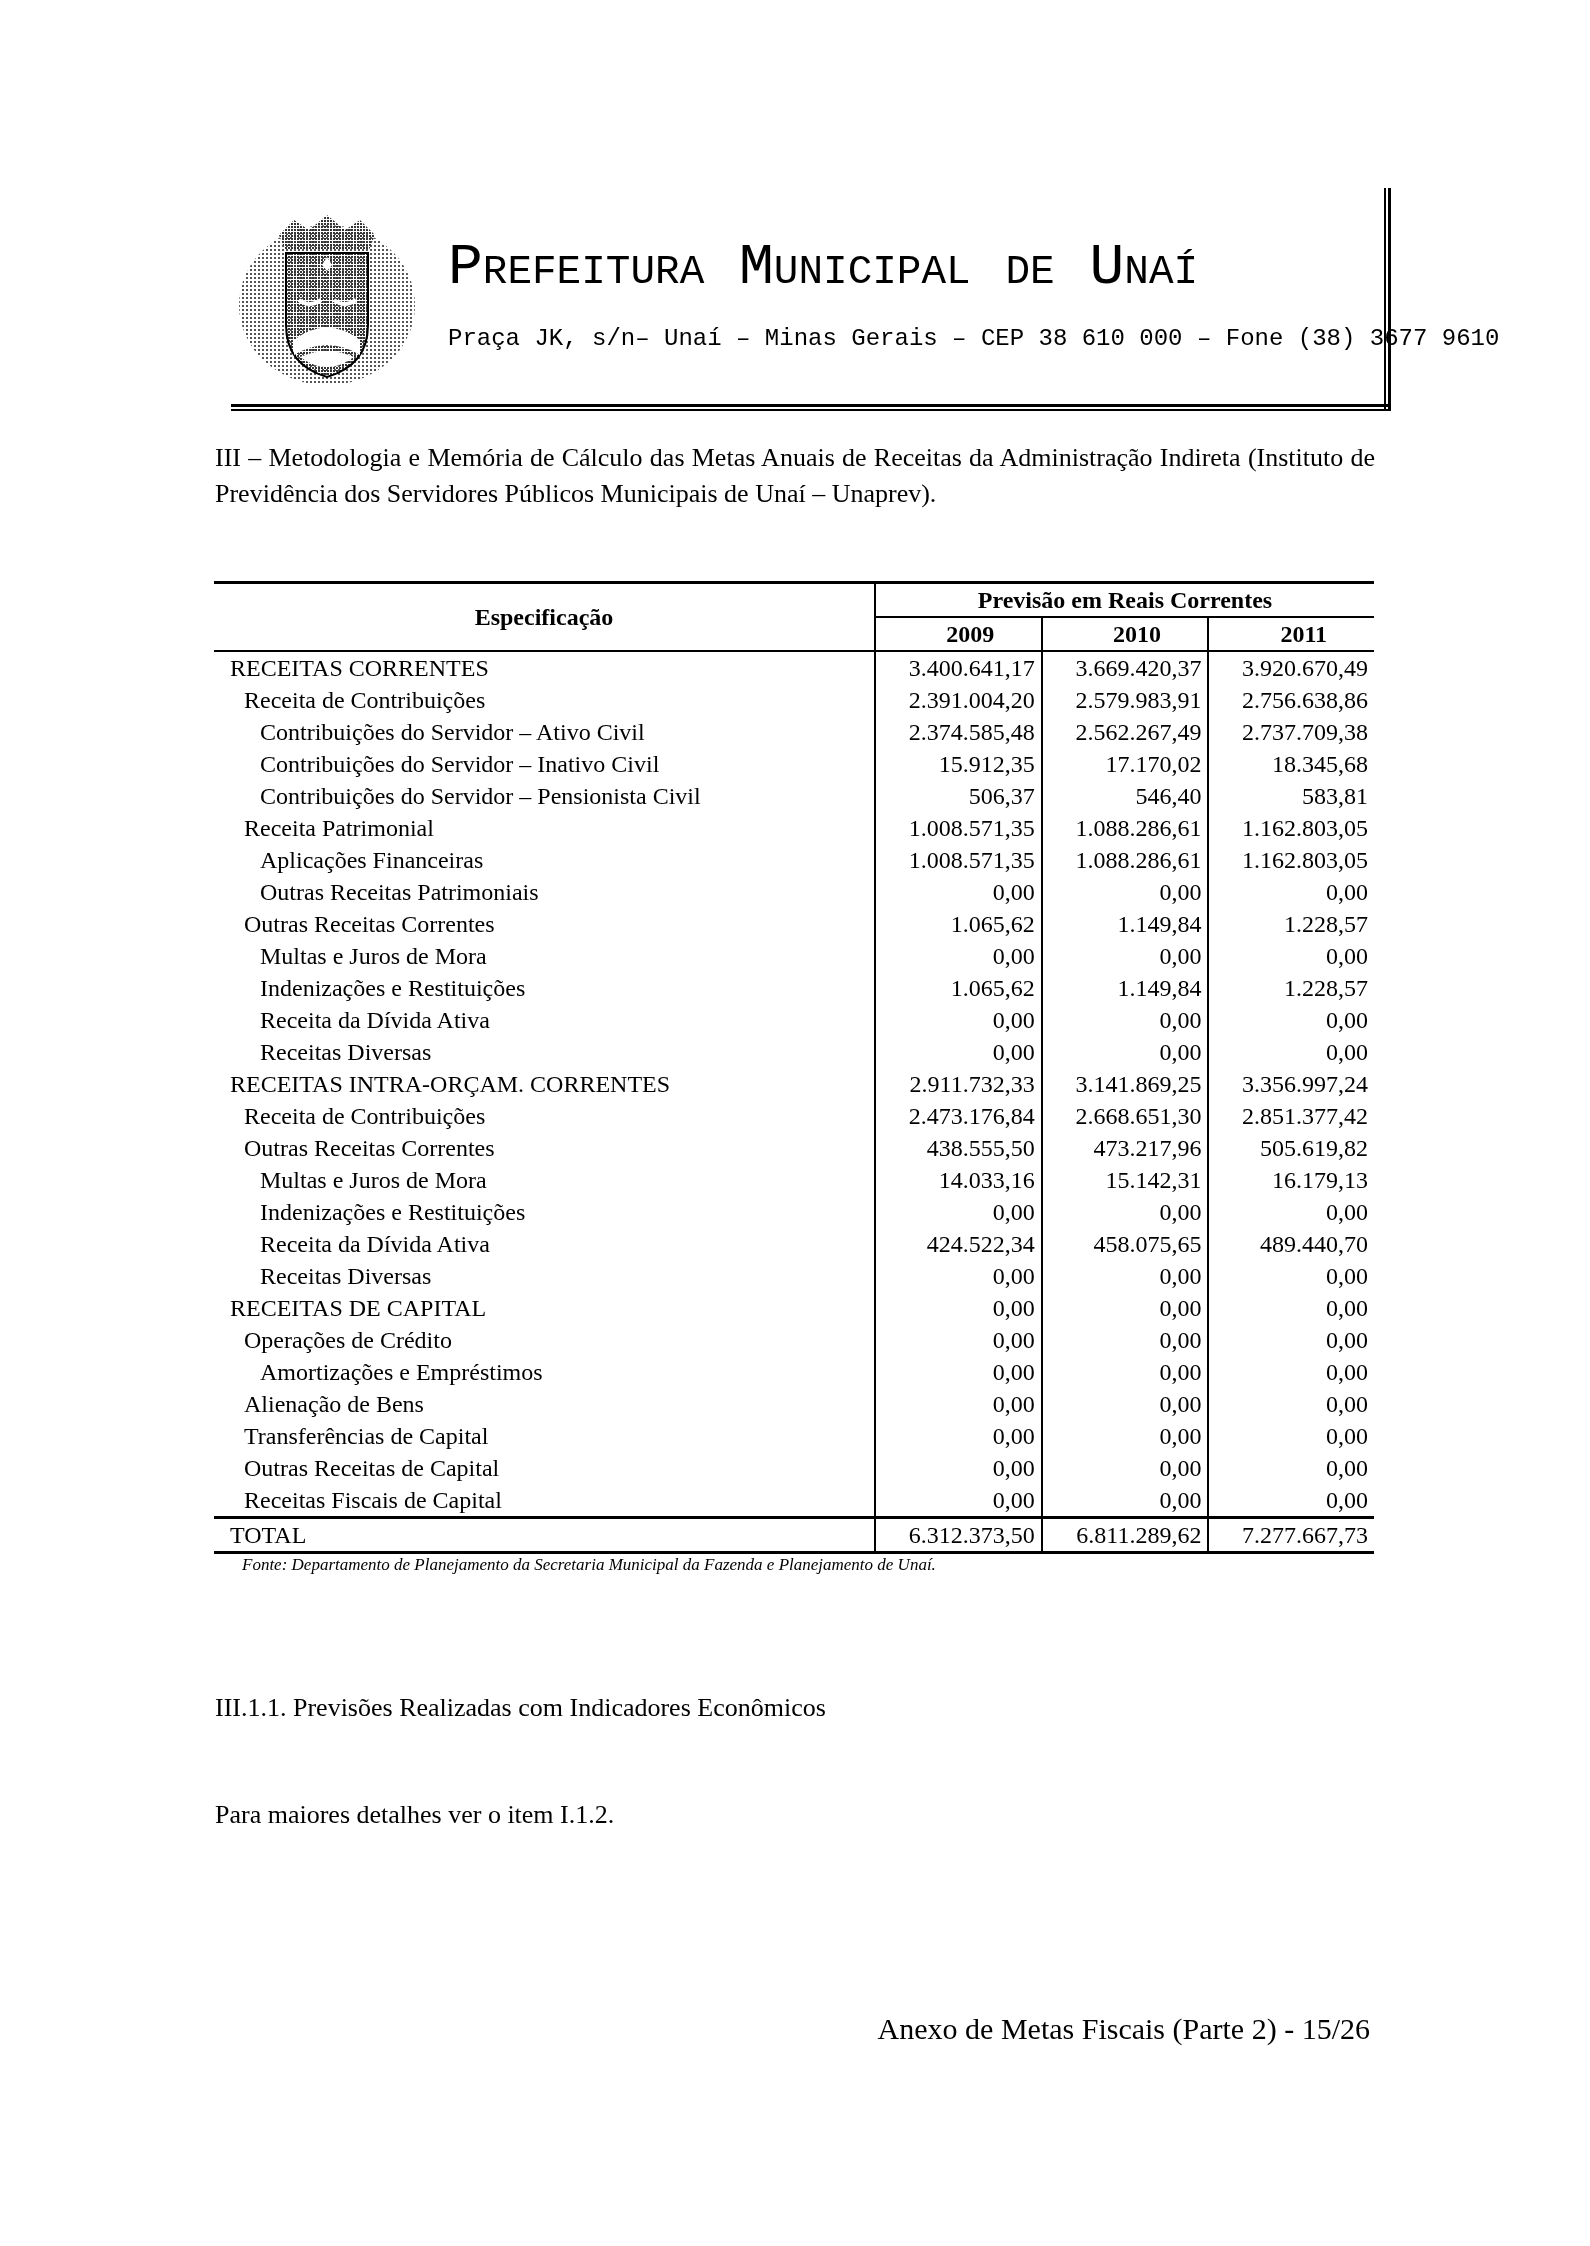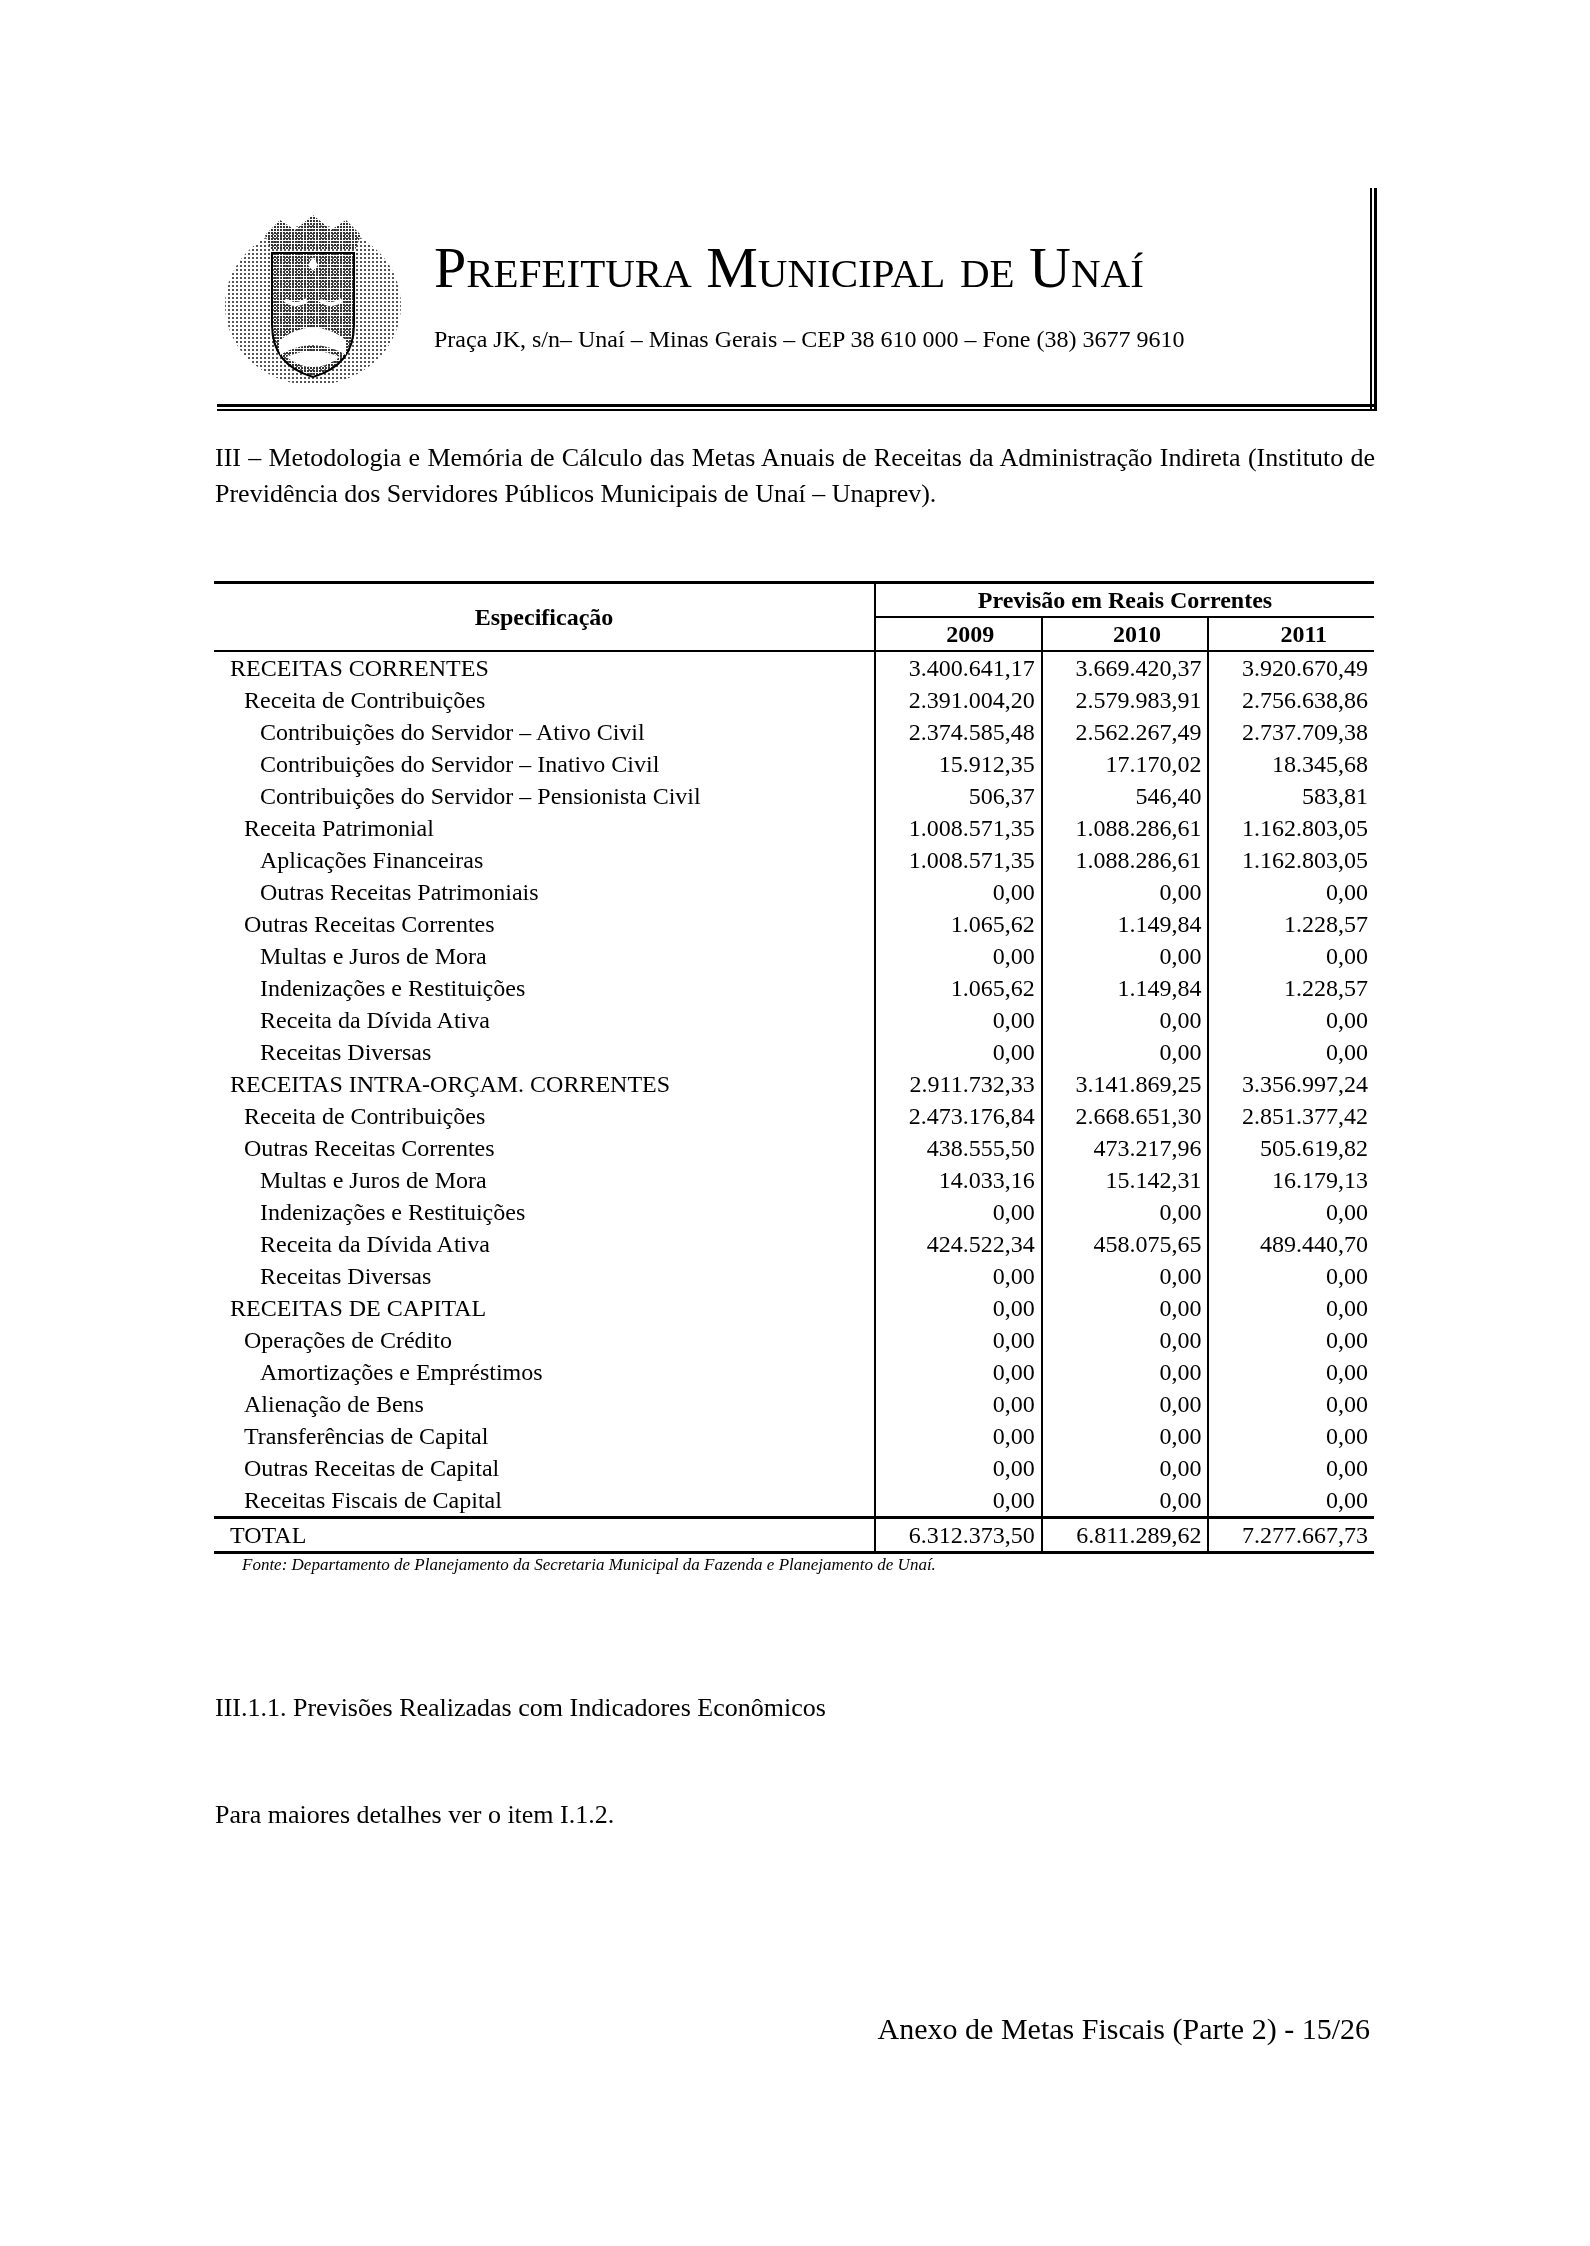--- a/index.html
+++ b/index.html
@@ -1,21 +1,21 @@
 <!DOCTYPE html>
 <html><head>
 <meta charset="utf-8">
 <style>
   html, body { margin: 0; padding: 0; background: #ffffff; }
   body {
     width: 1590px; height: 2246px; position: relative; overflow: hidden;
     font-family: "Liberation Serif", "DejaVu Serif", serif; color: #000;
   }
   .header {
-    position: absolute; left: 217px; top: 188px; width: 1160px; height: 223px;
+    position: absolute; left: 231px; top: 188px; width: 1160px; height: 223px; font-family: Liberation Mono, monospace;
   }
   .header .rule-bottom {
     position: absolute; left: 0; right: 0; top: 216px; height: 7px;
     border-top: 3px solid #000; border-bottom: 2px solid #000; box-sizing: border-box;
   }
   .header .rule-right {
     position: absolute; right: 0; top: 0; width: 7px; height: 223px;
     border-left: 2px solid #000; border-right: 3px solid #000; box-sizing: border-box;
   }
   .logo {

